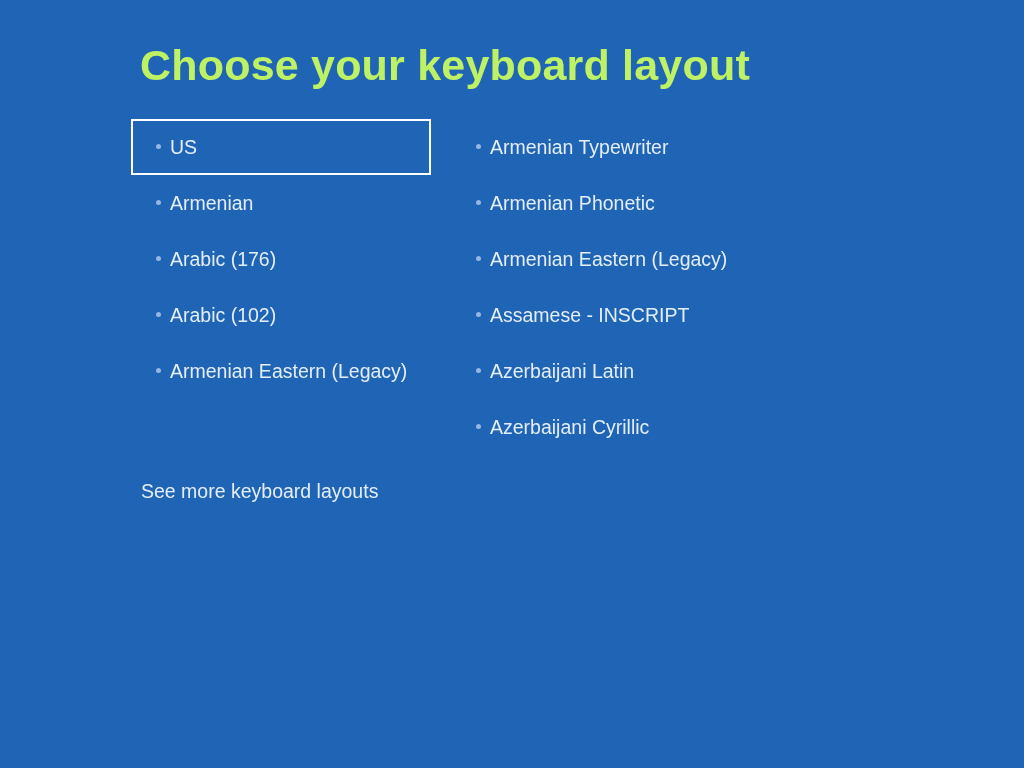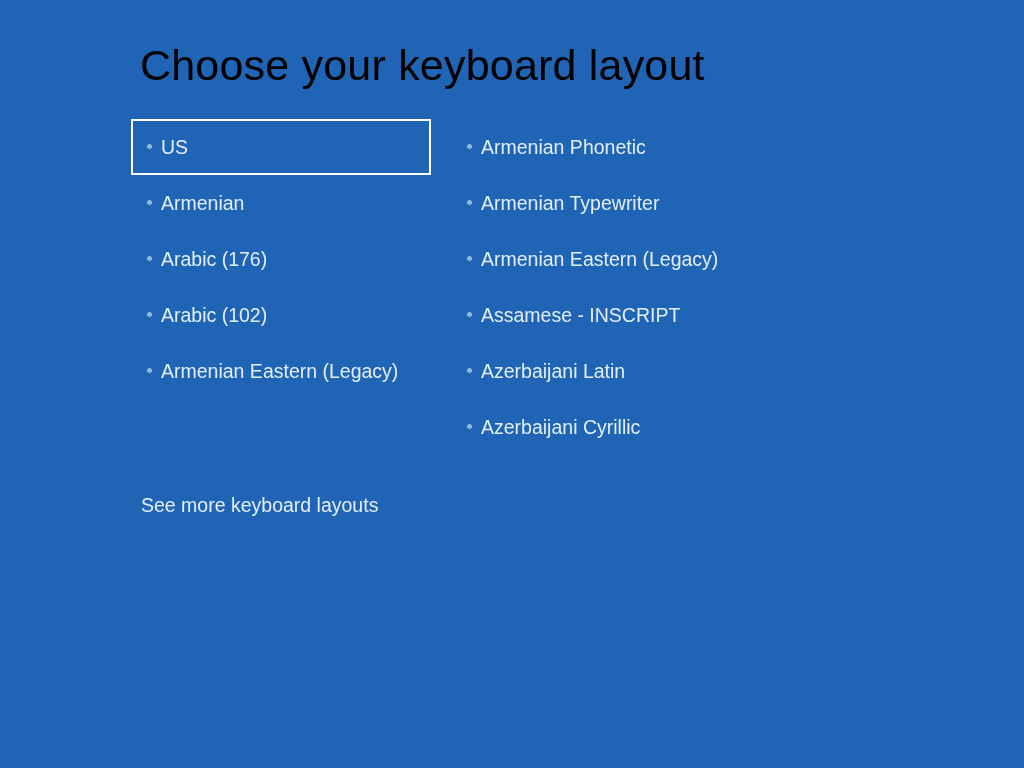--- a/index.html
+++ b/index.html
@@ -23,42 +23,42 @@
     background: #2065B5;
     box-sizing: border-box;
   }
 
   
   #page-title {
     position: absolute;
     left: 140px;
     top: 38px;
     font-size: 43px;
-    font-weight: 400;
+    font-weight: 700;
     line-height: 54px;
-    color: #000000;
+    color: #bef264;
     letter-spacing: 0.2px;
     white-space: nowrap;
   }
 
   
   .layout-column {
     position: absolute;
     top: 119px;
   }
   #column-left  { left: 131px; width: 300px; }
   #column-right { left: 451px; width: 330px; }
 
   .layout-item {
     position: relative;
     height: 56px;
     box-sizing: border-box;
     display: flex;
     align-items: center;
-    padding-left: 14px;
+    padding-left: 23px;
     border: 2px solid transparent;
     cursor: default;
   }
   .layout-item.is-focused {
     border-color: #FFFFFF;
   }
 
   .bullet-icon {
     flex: 0 0 auto;
     width: 5px;
@@ -77,21 +77,20 @@
     white-space: nowrap;
   }
 
   
   #see-more-link {
     position: absolute;
     left: 141px;
     top: 479px;
     height: 52px;
     display: flex;
-    align-items: center;
     cursor: default;
   }
   #see-more-link .layout-label {
     color: #E3EEF8;
   }
 </style>
 </head>
 <body>
 
 <div id="screen">
@@ -117,25 +116,25 @@
       </div>
       <div class="layout-item">
         <span class="bullet-icon"></span>
         <span class="layout-label">Armenian Eastern (Legacy)</span>
       </div>
     </div>
 
   <div id="column-right" class="layout-column">
       <div class="layout-item">
         <span class="bullet-icon"></span>
-        <span class="layout-label">Armenian Phonetic</span>
+        <span class="layout-label">Armenian Typewriter</span>
       </div>
       <div class="layout-item">
         <span class="bullet-icon"></span>
-        <span class="layout-label">Armenian Typewriter</span>
+        <span class="layout-label">Armenian Phonetic</span>
       </div>
       <div class="layout-item">
         <span class="bullet-icon"></span>
         <span class="layout-label">Armenian Eastern (Legacy)</span>
       </div>
       <div class="layout-item">
         <span class="bullet-icon"></span>
         <span class="layout-label">Assamese - INSCRIPT</span>
       </div>
       <div class="layout-item">

